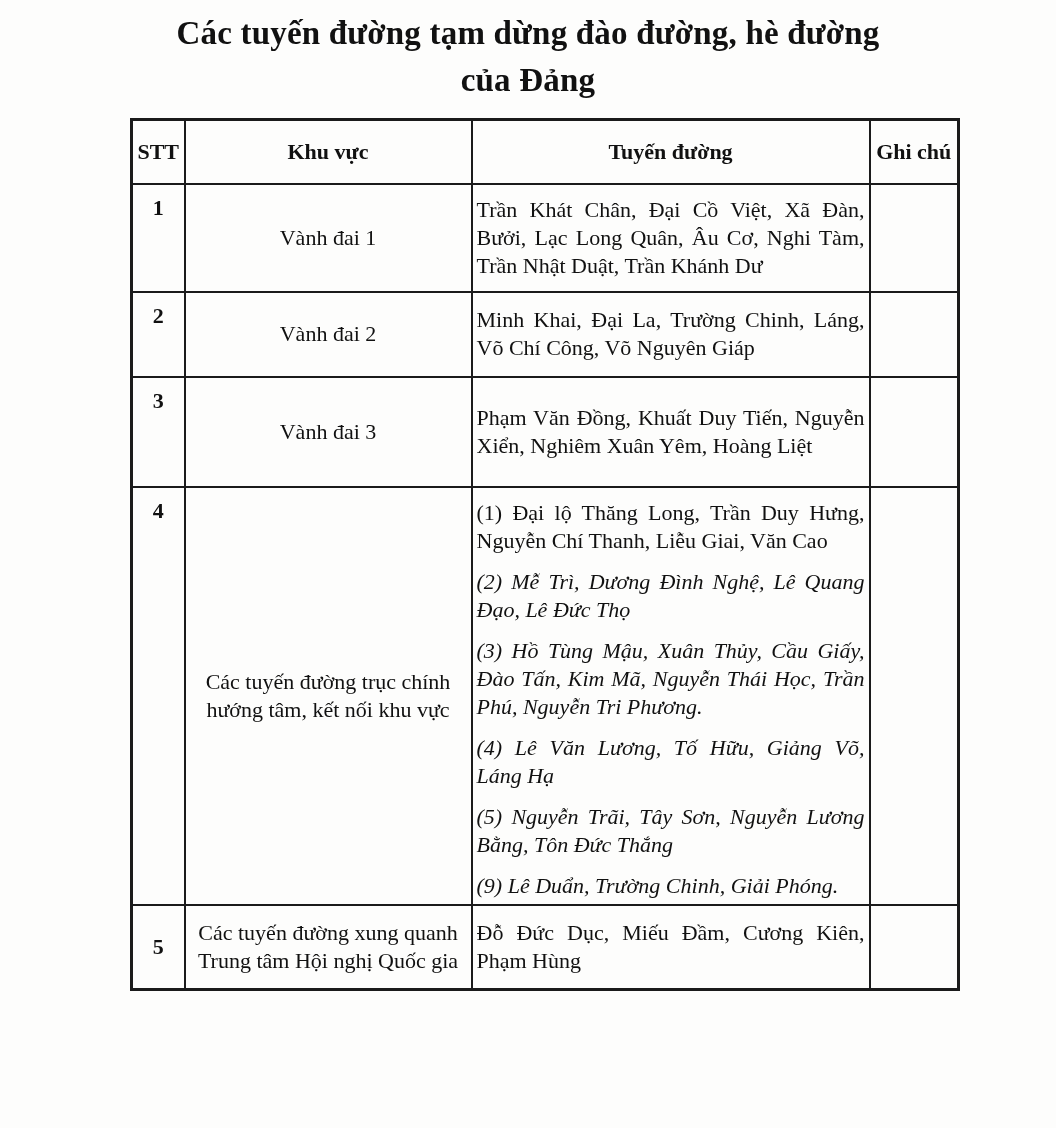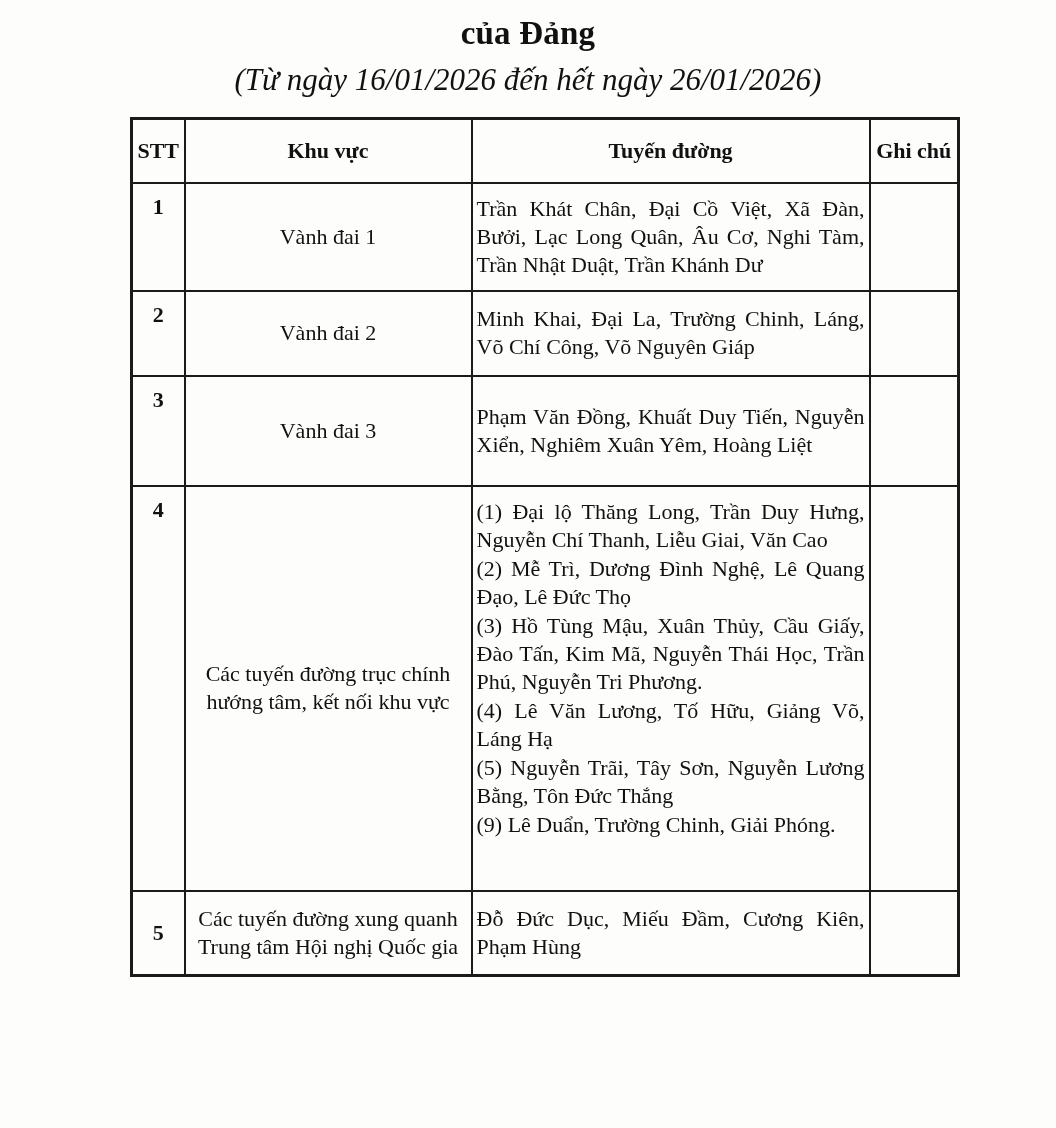--- a/index.html
+++ b/index.html
@@ -68,36 +68,36 @@
   td.khuvuc-cell.long {
     text-align: center;
     padding: 4px 5px;
   }
   td.tuyen-cell {
     text-align: justify;
     vertical-align: middle;
     padding: 4px 4px;
   }
   td.tuyen-cell.top { vertical-align: top; padding-top: 11px; }
-  td.tuyen-cell p + p { margin-top: 1px; }
+  td.tuyen-cell p + p { margin-top: 13px; font-style: italic; }
   td.ghichu-cell { vertical-align: middle; }
   tr.r1 { height: 108px; }
   tr.r2 { height: 85px; }
   tr.r3 { height: 110px; }
   tr.r4 { height: 405px; }
   tr.r5 { height: 85px; }
 </style>
 </head>
 <body>
 
 <div class="page">
 
   <div class="title-block">
+    <div class="title-line">Các tuyến đường tạm dừng đào đường, hè đường</div>
     <div class="title-line">của Đảng</div>
-    <div class="subtitle-line">(Từ ngày 16/01/2026 đến hết ngày 26/01/2026)</div>
   </div>
 
   <div class="table-wrap">
     <table class="main-table">
       <colgroup>
         <col class="c-stt">
           <col class="c-khu">
           <col class="c-tuy">
           <col class="c-ghi">
       </colgroup>

